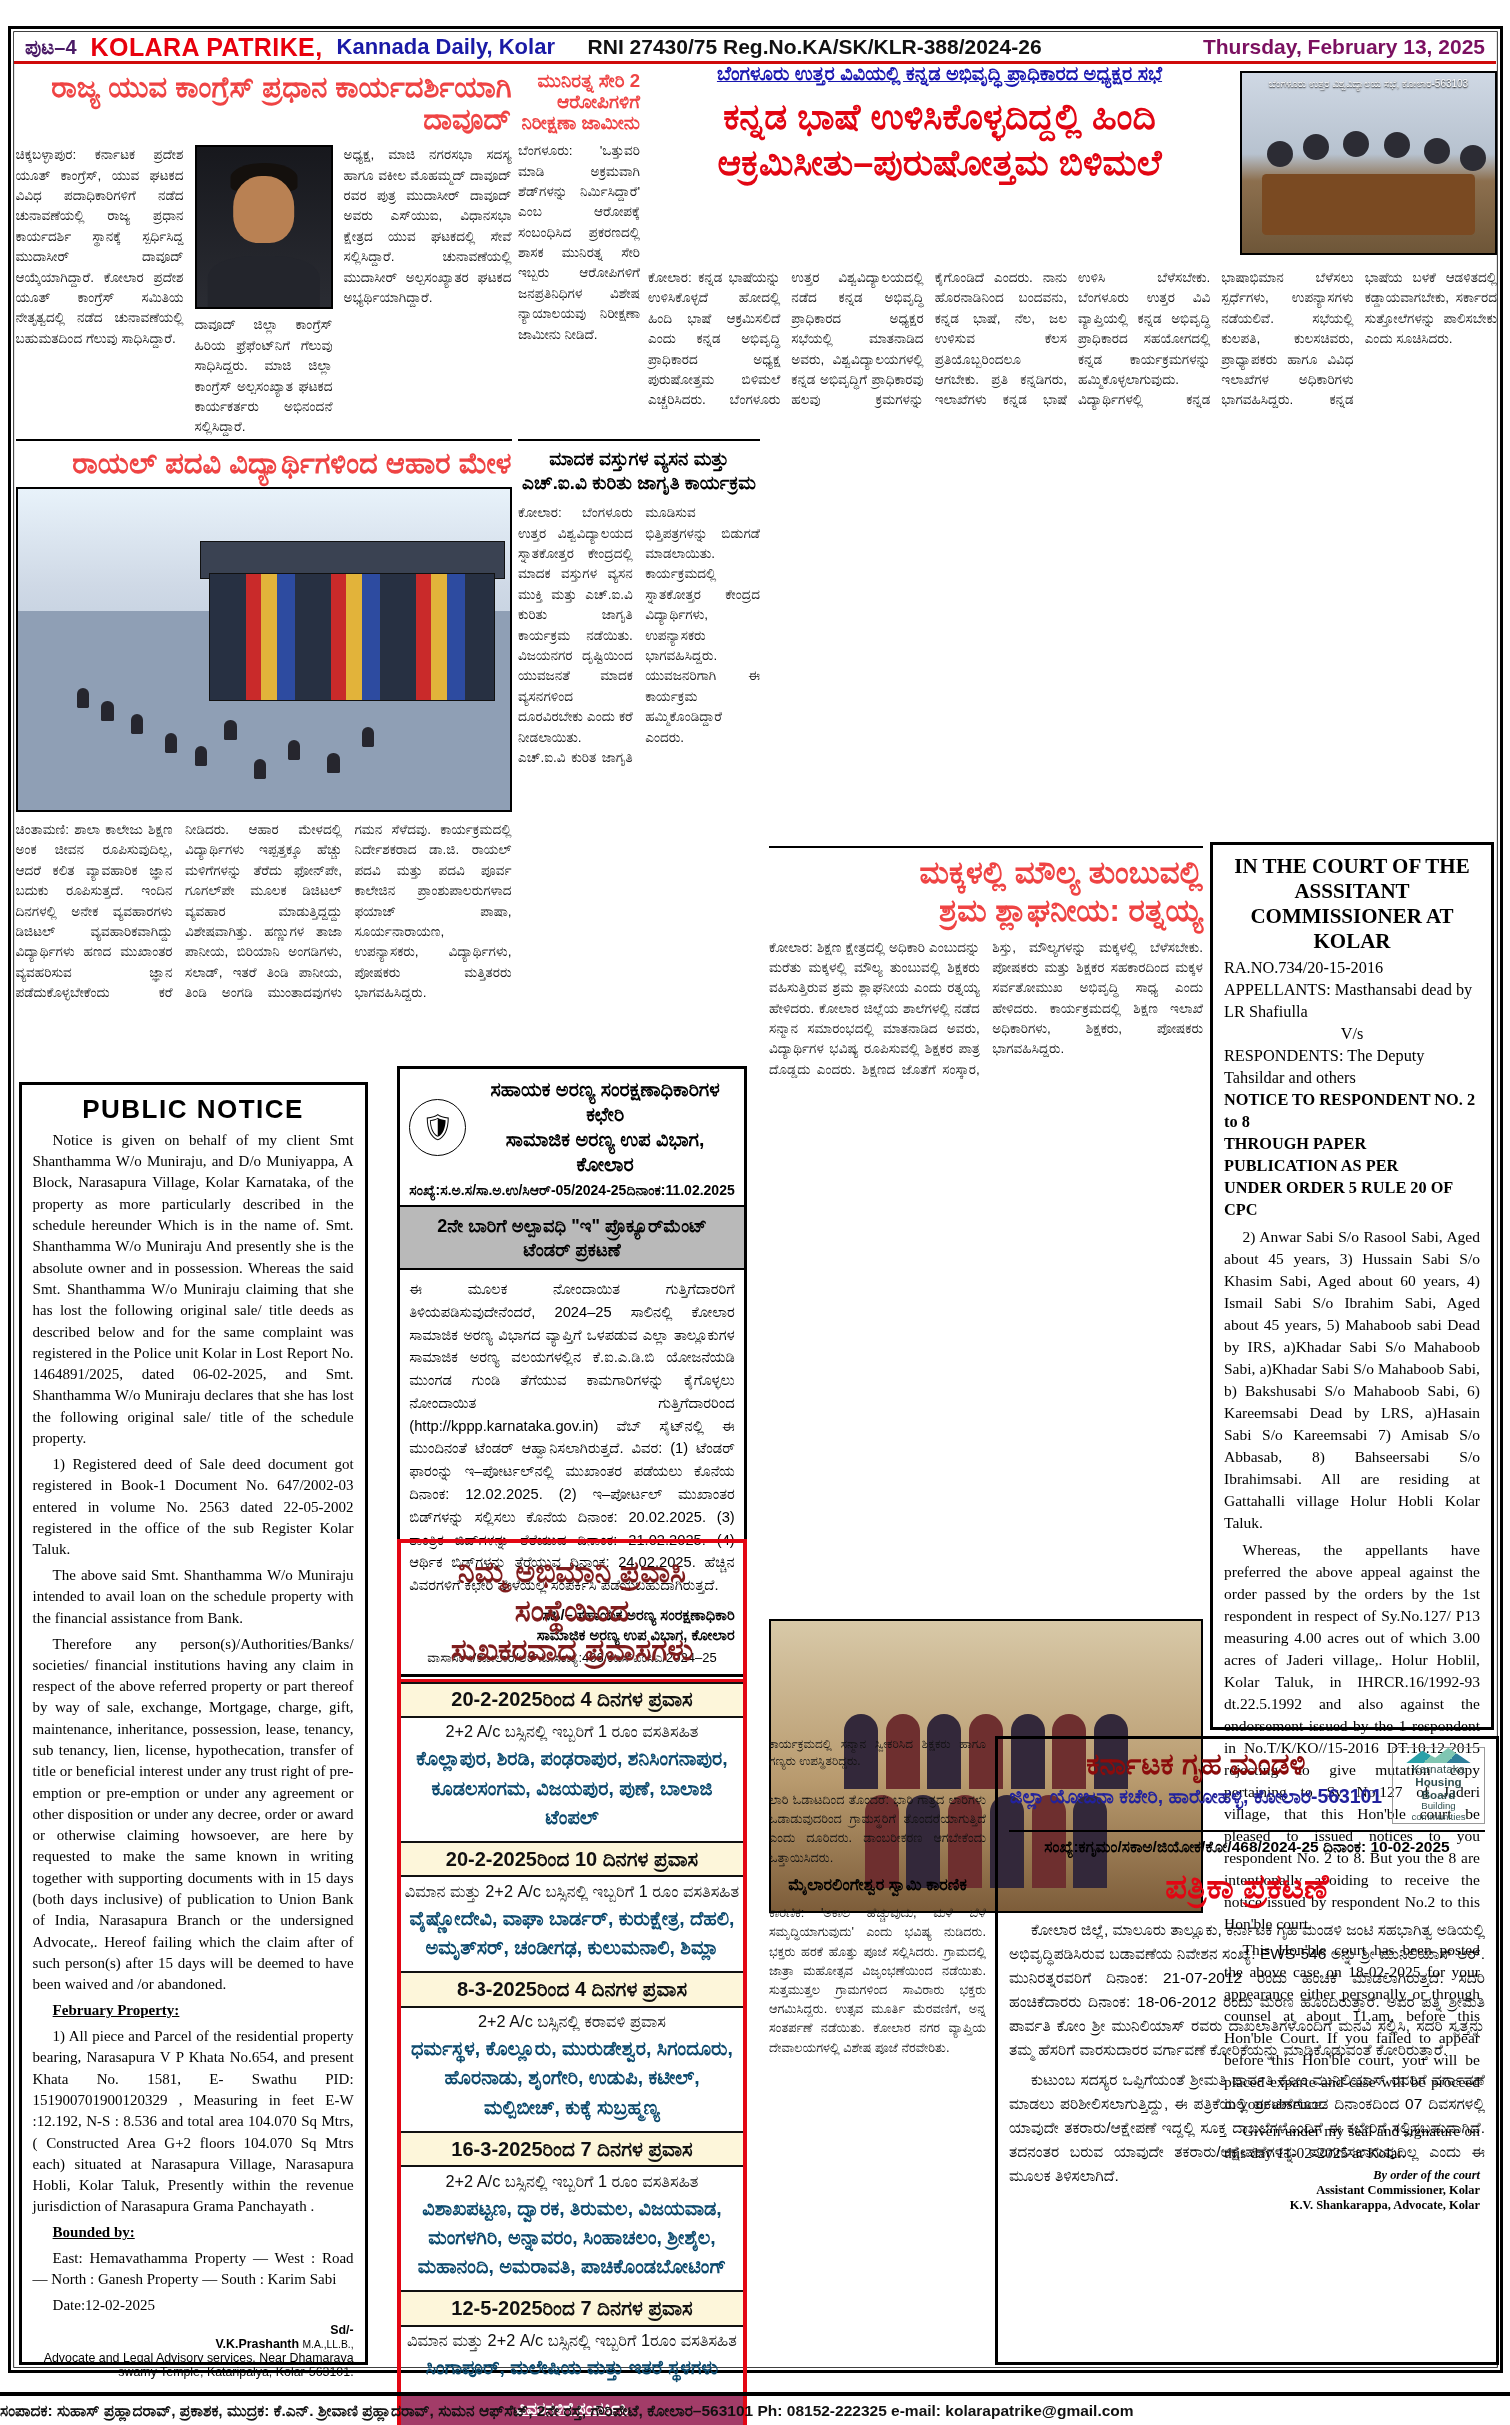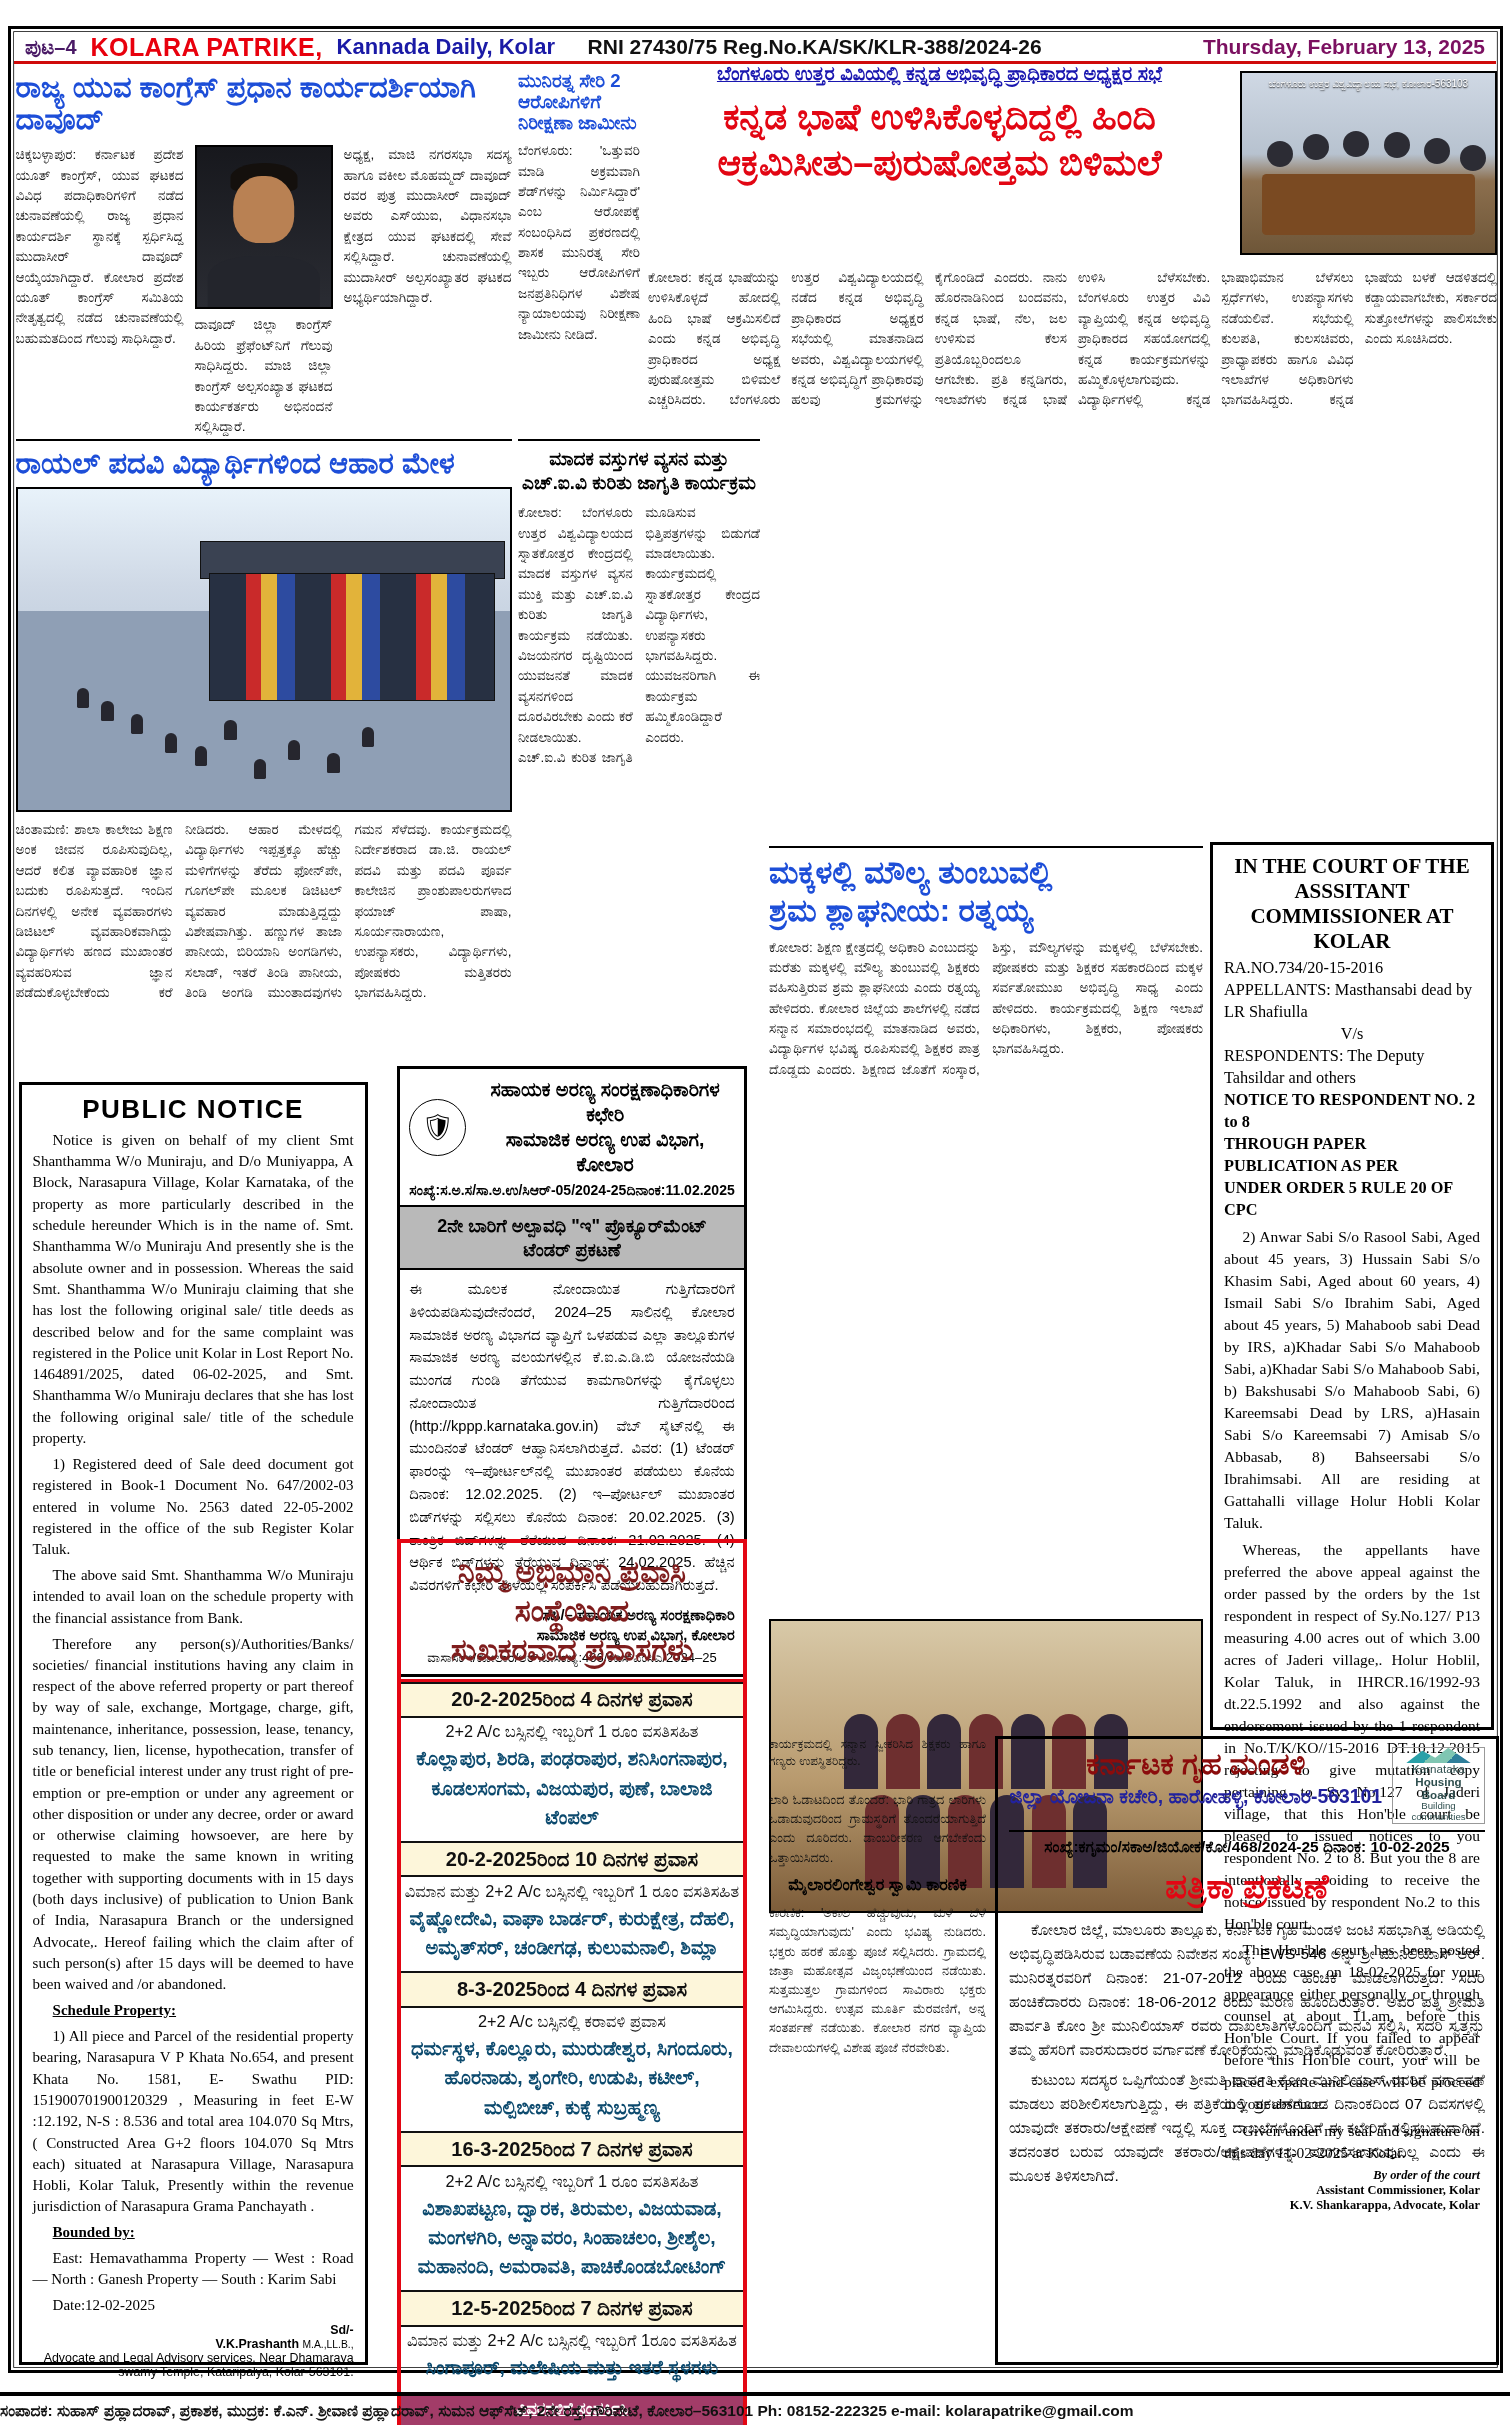--- a/index.html
+++ b/index.html
@@ -11,21 +11,21 @@
   .masthead { position:absolute; left:14px; top:33px; width:1482px; height:31px;
               display:flex; align-items:center; gap:14px; padding:0 11px;
               border-bottom:3.1px solid #cf0a0a; background:#fff; }
   .mh-page { color:#4a1a66; font-weight:bold; font-size:20px; }
   .mh-title { color:#e8000d; font-weight:bold; font-size:25px; letter-spacing:0.4px; }
   .mh-sub { color:#1a1aa6; font-weight:bold; font-size:22px; }
   .mh-rni { color:#111; font-weight:bold; font-size:21px; margin-left:18.6px; }
   .mh-date { color:#7b1060; font-weight:bold; font-size:21px; margin-left:auto; }
   
   .abs { position:absolute; }
-  .headline { font-weight:bold; color:#1d4ed8; line-height:1.12; text-align:left; }
+  .headline { font-weight:bold; color:#ef4444; line-height:1.12; text-align:right; }
   .kicker { color:#1a17b0; font-weight:bold; text-decoration:underline; text-align:center; }
   .red-head { color:#e20613; font-weight:bold; text-align:center; line-height:1.15; }
   .bodytext { font-size:13.6px; line-height:1.5; text-align:justify; color:#111; }
   .rule-b { border-top:2.3px solid #000; }
   .cols2 { column-count:2; column-gap:12.4px; }
   .cols3 { column-count:3; column-gap:12.4px; }
   .cols6 { column-count:6; column-gap:11px; }
   
   .photo { border:2.3px solid #000; position:relative; overflow:hidden; }
   .ph-meet { background:linear-gradient(180deg,#cfd8e4 0%,#b7c2cf 45%,#8c6f4e 60%,#6e5638 100%); }
@@ -222,21 +222,21 @@
     <div class="bodytext" style="font-size:12.8px;">ಕಾರಣಿಕ: 'ಅಕಾಲ ಹೆಚ್ಚುವುದು, ಮಳೆ ಬೆಳೆ ಸಮೃದ್ಧಿಯಾಗುವುದು' ಎಂದು ಭವಿಷ್ಯ ನುಡಿದರು. ಭಕ್ತರು ಹರಕೆ ಹೊತ್ತು ಪೂಜೆ ಸಲ್ಲಿಸಿದರು. ಗ್ರಾಮದಲ್ಲಿ ಜಾತ್ರಾ ಮಹೋತ್ಸವ ವಿಜೃಂಭಣೆಯಿಂದ ನಡೆಯಿತು. ಸುತ್ತಮುತ್ತಲ ಗ್ರಾಮಗಳಿಂದ ಸಾವಿರಾರು ಭಕ್ತರು ಆಗಮಿಸಿದ್ದರು. ಉತ್ಸವ ಮೂರ್ತಿ ಮೆರವಣಿಗೆ, ಅನ್ನ ಸಂತರ್ಪಣೆ ನಡೆಯಿತು. ಕೋಲಾರ ನಗರ ವ್ಯಾಪ್ತಿಯ ದೇವಾಲಯಗಳಲ್ಲಿ ವಿಶೇಷ ಪೂಜೆ ನೆರವೇರಿತು.</div>
   </div>
 
   <div class="abs public-notice" style="left:18.6px; top:1082px; width:349px; height:1283px;">
     <div class="pn-title">PUBLIC NOTICE</div>
     <div class="pn-text">
       <p>Notice is given on behalf of my client Smt Shanthamma W/o Muniraju, and D/o Muniyappa, A Block, Narasapura Village, Kolar Karnataka, of the property as more particularly described in the schedule hereunder Which is in the name of. Smt. Shanthamma W/o Muniraju And presently she is the absolute owner and in possession. Whereas the said Smt. Shanthamma W/o Muniraju claiming that she has lost the following original sale/ title deeds as described below and for the same complaint was registered in the Police unit Kolar in Lost Report No. 1464891/2025, dated 06-02-2025, and Smt. Shanthamma W/o Muniraju declares that she has lost the following original sale/ title of the schedule property.</p>
       <p>1) Registered deed of Sale deed document got registered in Book-1 Document No. 647/2002-03 entered in volume No. 2563 dated 22-05-2002 registered in the office of the sub Register Kolar Taluk.</p>
       <p>The above said Smt. Shanthamma W/o Muniraju intended to avail loan on the schedule property with the financial assistance from Bank.</p>
       <p>Therefore any person(s)/Authorities/Banks/ societies/ financial institutions having any claim in respect of the above referred property or part thereof by way of sale, exchange, Mortgage, charge, gift, maintenance, inheritance, possession, lease, tenancy, sub tenancy, lien, license, hypothecation, transfer of title or beneficial interest under any trust right of pre-emption or pre-emption or under any agreement or other disposition or under any decree, order or award or otherwise claiming howsoever, are here by requested to make the same known in writing together with supporting documents with in 15 days (both days inclusive) of publication to Union Bank of India, Narasapura Branch or the undersigned Advocate,. Hereof failing which the claim after of such person(s) after 15 days will be deemed to have been waived and /or abandoned.</p>
-      <p class="pn-sched">Schedule Property:</p>
+      <p class="pn-sched">February Property:</p>
       <p>1) All piece and Parcel of the residential property bearing, Narasapura V P Khata No.654, and present Khata No. 1581, E- Swathu PID: 151900701900120329 , Measuring in feet E-W :12.192, N-S : 8.536 and total area 104.070 Sq Mtrs, ( Constructed Area G+2 floors 104.070 Sq Mtrs each) situated at Narasapura Village, Narasapura Hobli, Kolar Taluk, Presently within the revenue jurisdiction of Narasapura Grama Panchayath .</p>
       <p class="pn-sched">Bounded by:</p>
       <p>East: Hemavathamma Property — West : Road — North : Ganesh Property — South : Karim Sabi</p>
       <p>Date:12-02-2025</p>
     </div>
     <div class="pn-sign">
       <div>Sd/-</div>
       <div><span>V.K.Prashanth</span>
         <small>M.A.,LL.B.,</small></div>
       <div style="font-weight:normal;">Advocate and Legal Advisory services, Near Dhamaraya swamy Temple, Kataripalya, Kolar-563101.</div>

